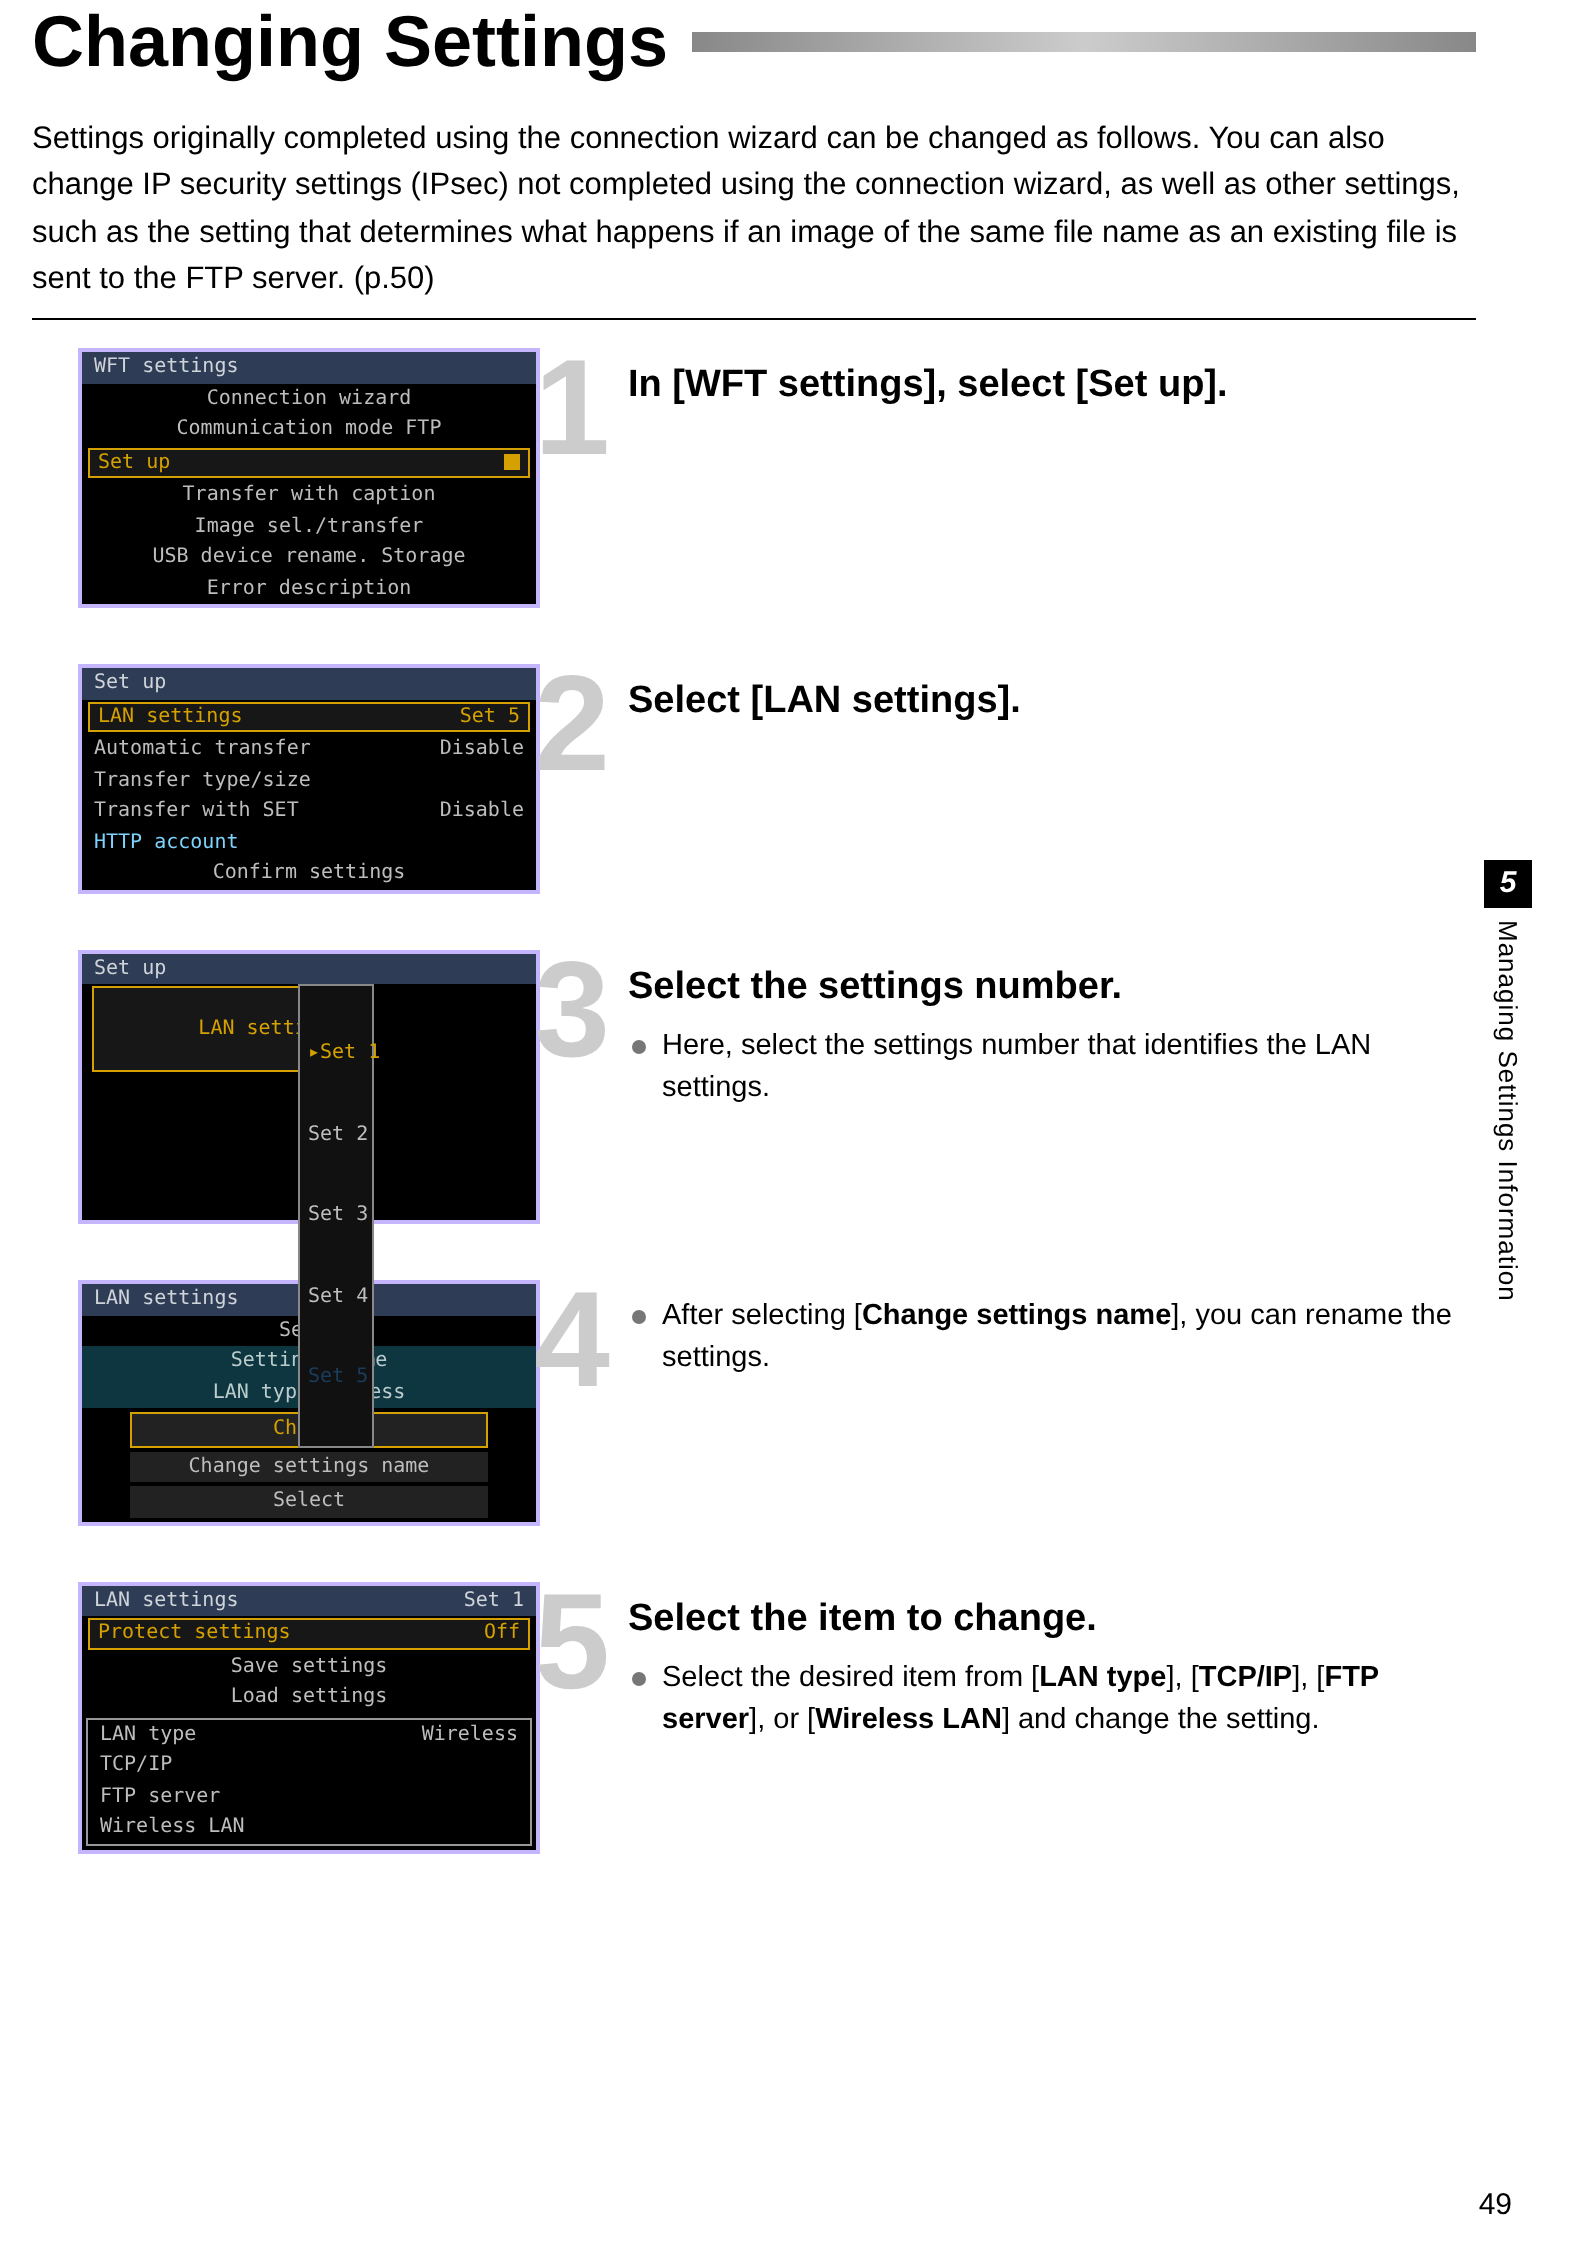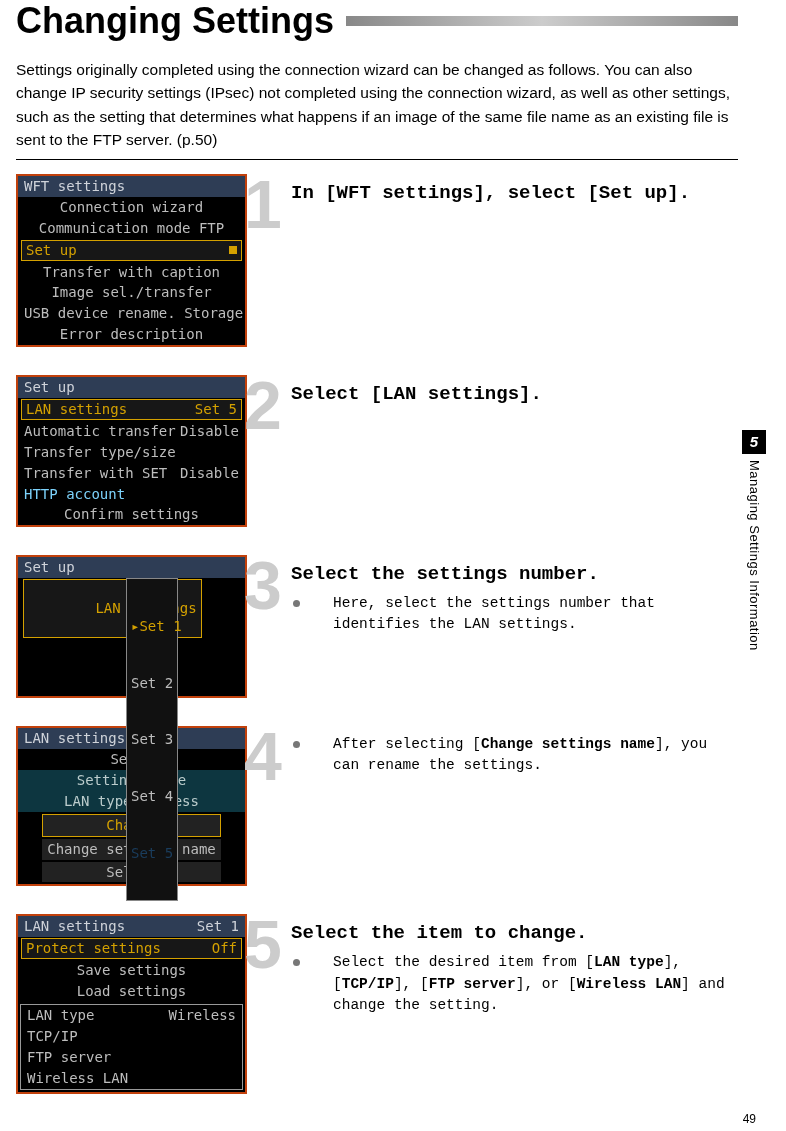--- a/index.html
+++ b/index.html
@@ -39,26 +39,27 @@
     margin-bottom: 14px;
   }
   .step {
     display: flex;
     align-items: flex-start;
     margin-bottom: 28px;
   }
   .shot {
     width: 231px;
     flex-shrink: 0;
-    border: 2px solid #c2410c;
+    border: 2px solid #c4b5fd;
     background: #000;
     font-family: monospace;
-    font-size: 14px;
+    font-size: 10px;
     color: #bdbdbd;
     line-height: 1.35;
+    margin-left: 23px;
   }
   .shot .hdr {
     background: #2e3d55;
     color: #cfd3da;
     padding: 1px 6px;
   }
   .shot .row {
     padding: 1px 6px;
     white-space: pre;
     text-align: center;
@@ -91,33 +92,31 @@
   .bignum {
     font-size: 68px;
     font-weight: bold;
     color: #ccc;
     line-height: 0.9;
   }
   .text-col {
     flex: 1;
     margin-left: -2px;
     margin-top: 8px;
-    font-family: Liberation Mono, monospace;
   }
   .step-title {
     font-size: 19px;
     font-weight: bold;
     margin-bottom: 8px;
   }
   .bullet {
     display: flex;
     font-size: 14.5px;
     margin-left: 2px;
     line-height: 1.45;
-    gap: 25px;
   }
   .bullet .dot {
     width: 7px; height: 7px; border-radius: 50%; background: #777;
     margin-top: 7px; margin-right: 8px; flex-shrink: 0;
   }
   .side-tab {
     position: absolute;
     right: 20px;
     top: 430px;
     display: flex;
@@ -136,35 +135,35 @@
     font-size: 15px;
   }
   .side-label {
     writing-mode: vertical-rl;
     font-size: 13px;
     margin-top: 6px;
     letter-spacing: 0.5px;
   }
   .pagenum {
     position: absolute;
-    bottom: 5px;
+    bottom: 20px;
     right: 30px;
-    font-size: 12px;
+    font-size: 15px;
   }
   
   .drop {
     position: relative;
   }
   .drop .opts {
     position: absolute;
     left: 108px;
     top: 0;
     border: 1px solid #888;
     background: #111;
-    width: 52px;
+    width: 38px;
   }
   .drop .opts div { padding: 0 4px; white-space: nowrap; }
   .drop .opts .sel { color: #d4a100; }
   .drop .opts .dimopt { color: #1a3d5d; }
   .teal { background: #0d3640; color: #bcc; padding: 1px 6px; display: flex; justify-content: center; }
   .pill {
     text-align: center;
     margin: 2px 24px;
     padding: 1px 0;
     color: #bdbdbd;

